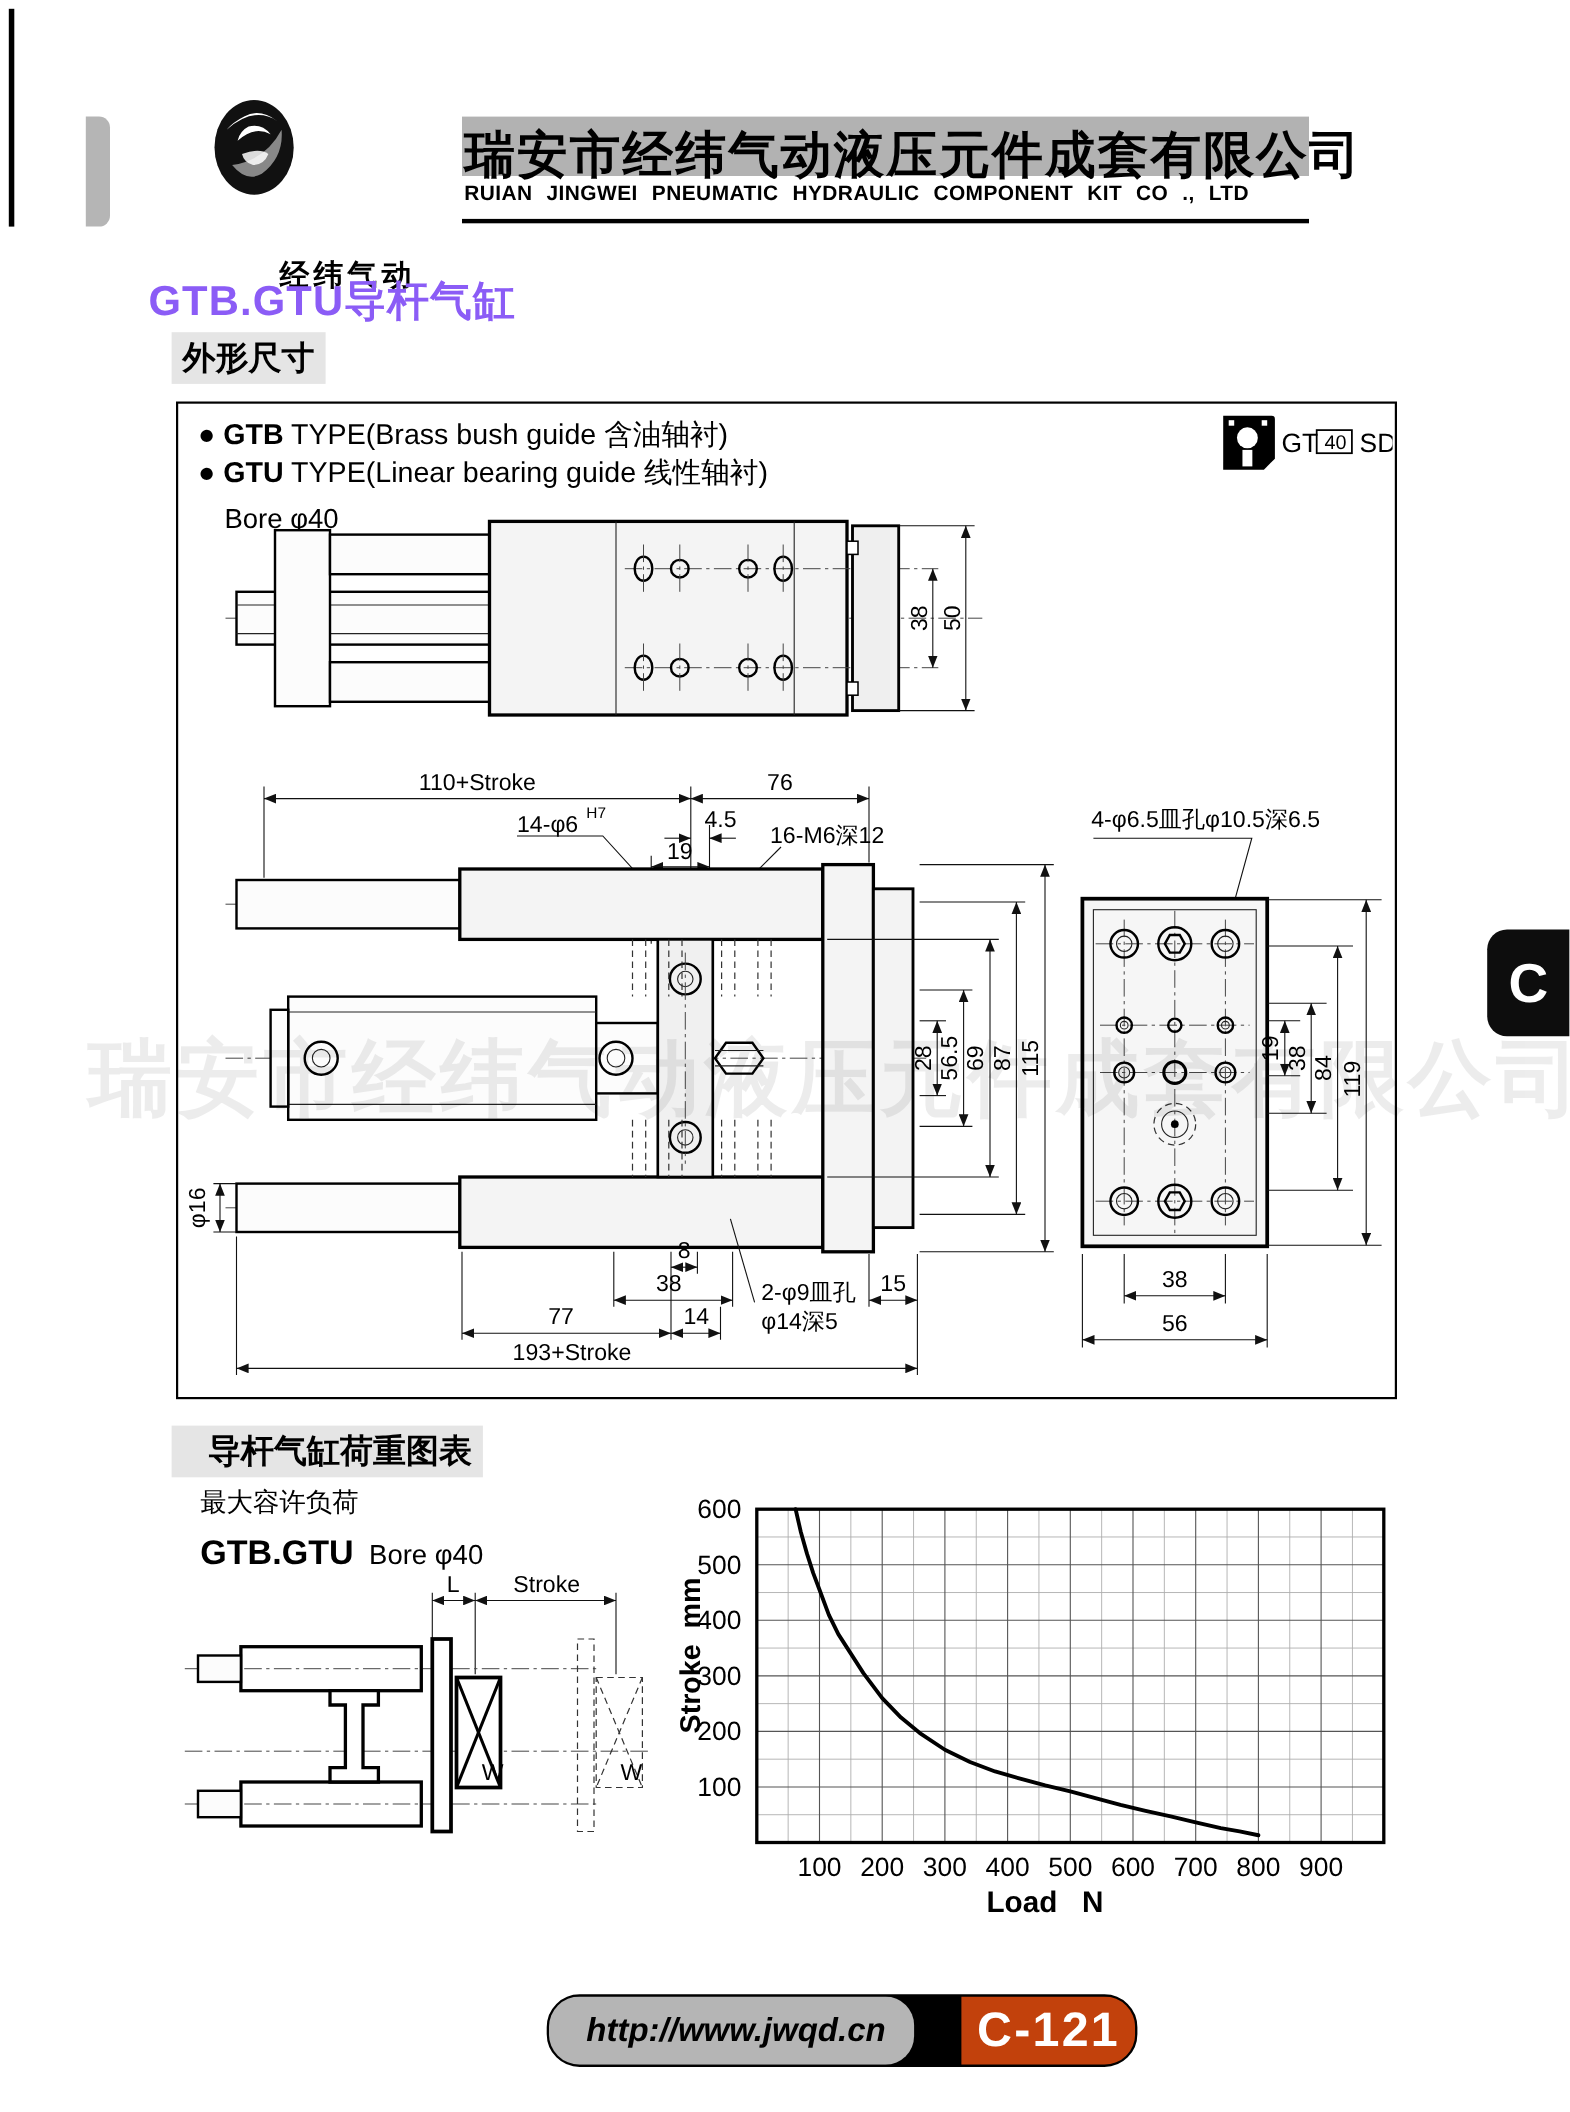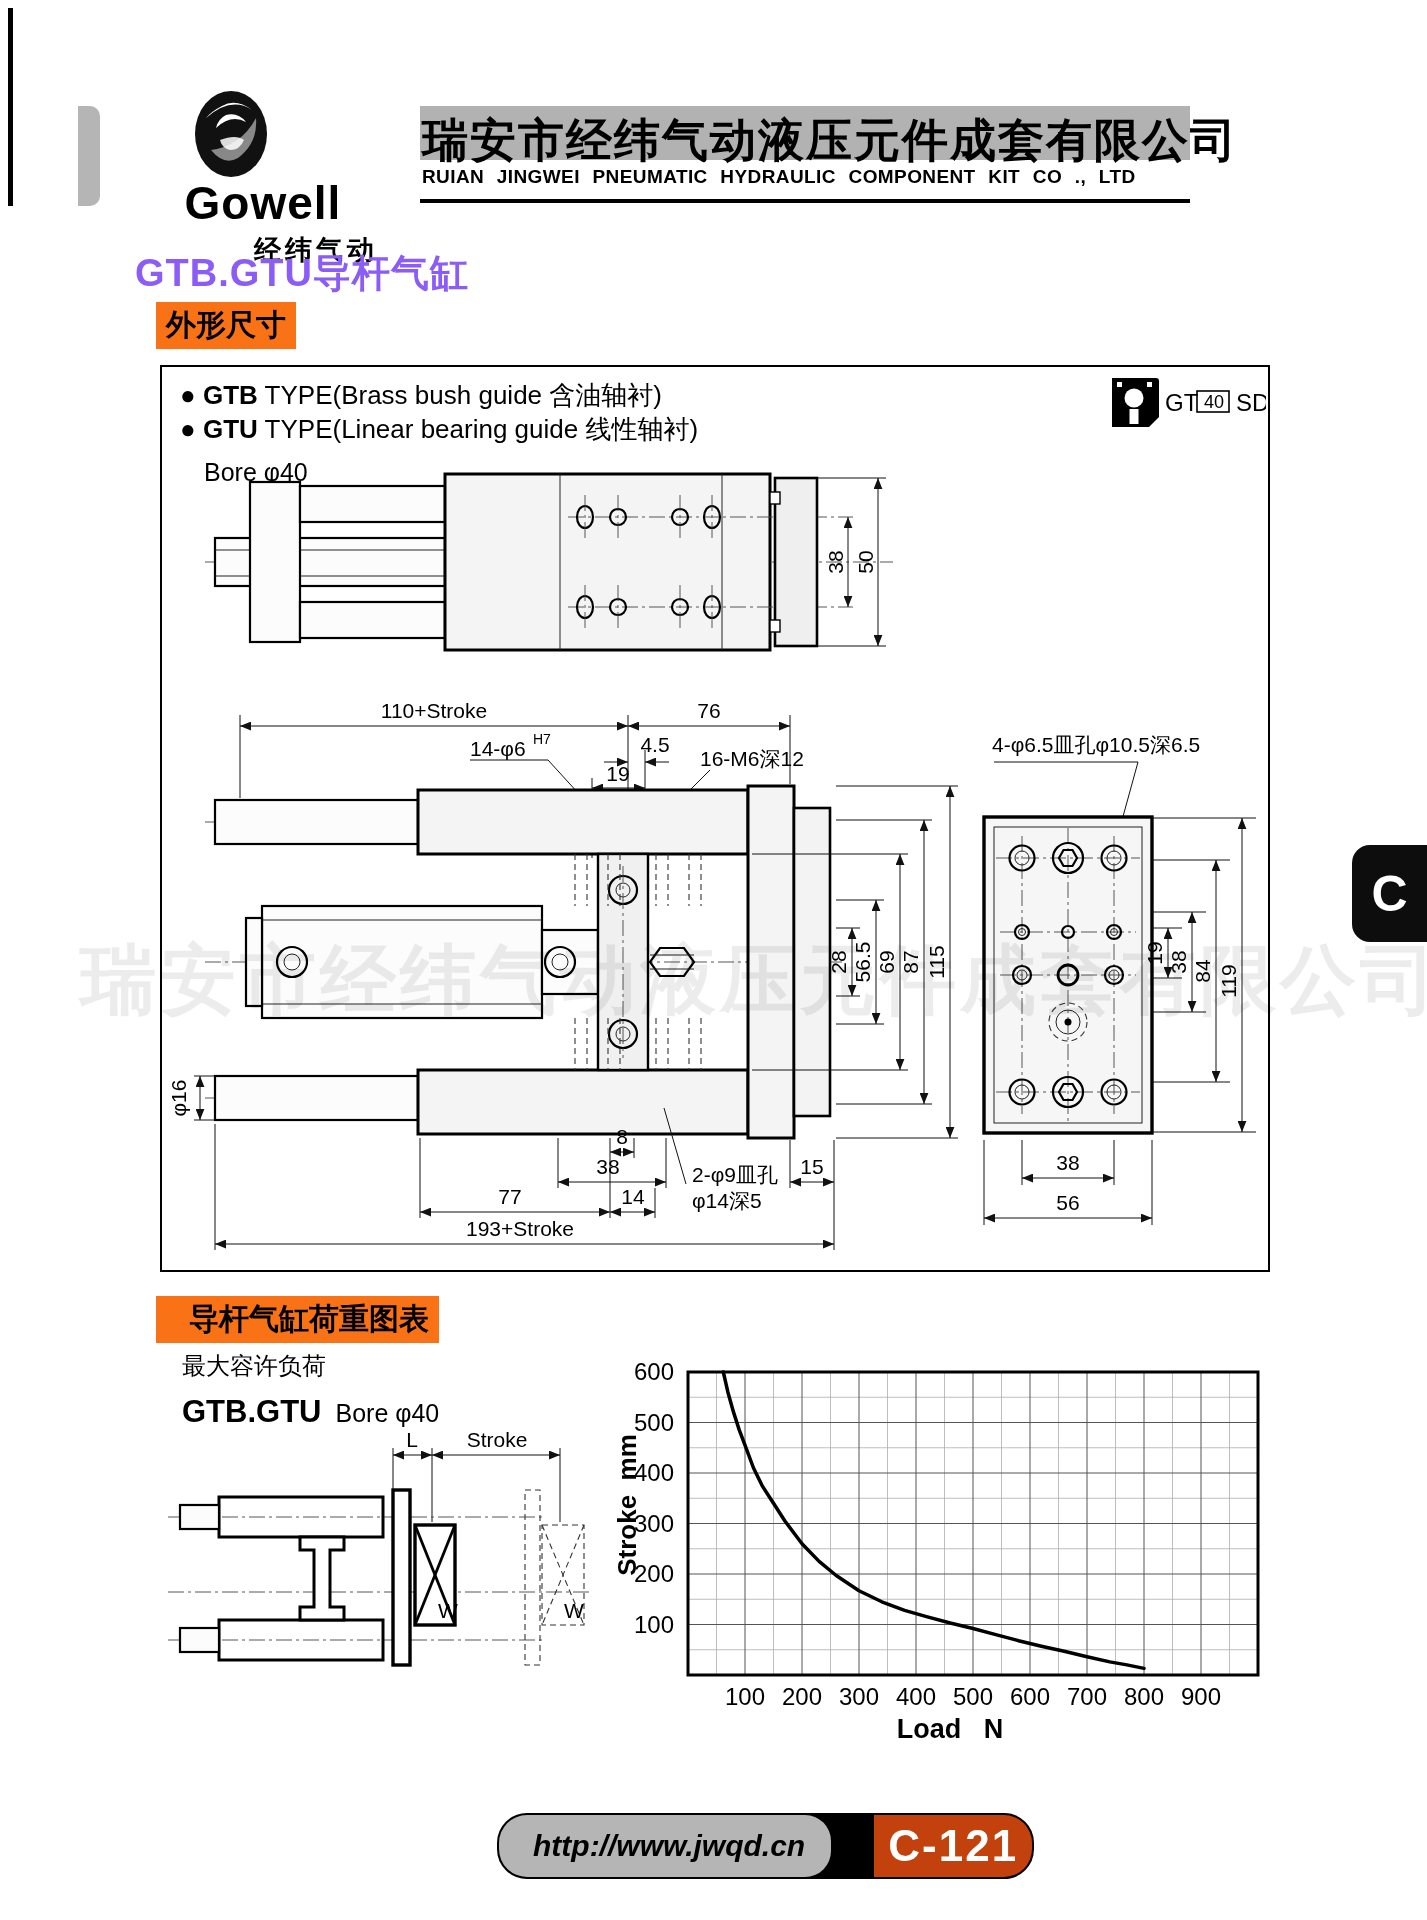--- a/index.html
+++ b/index.html
@@ -10,21 +10,21 @@
   .edge-line{left:8px;top:8px;width:5px;height:198px;background:#000;}
   .gray-tab-left{left:78px;top:106px;width:22px;height:100px;background:#b5b5b5;border-radius:0 10px 10px 0;}
   .logo-name{left:148px;top:176px;width:230px;text-align:center;font-size:46px;font-weight:bold;letter-spacing:1px;}
   .logo-caption{left:148px;top:232px;width:230px;text-align:right;font-size:27px;font-weight:bold;letter-spacing:4px;}
   .title-bar{left:420px;top:106px;width:770px;height:54px;background:#b2b2b2;}
   .company-cn{left:422px;top:110px;width:772px;font-size:46px;font-weight:bold;letter-spacing:2px;white-space:nowrap;}
   .company-en{left:422px;top:166px;width:772px;font-size:19px;font-weight:bold;letter-spacing:.4px;word-spacing:7px;white-space:nowrap;}
   .title-underline{left:420px;top:199px;width:770px;height:4px;background:#000;}
   
   .page-title{left:135px;top:248px;font-size:38px;font-weight:bold;color:#8b5cf6;letter-spacing:1px;}
-  .sec-heading{font-size:30px;font-weight:bold;background:#f97316;padding:3px 10px;}
+  .sec-heading{font-size:30px;font-weight:bold;background:#e5e5e5;padding:3px 10px;}
   .sec1-heading{left:156px;top:302px;}
   .sec2-heading{left:156px;top:1296px;padding-left:33px;}
   .sub-heading{left:182px;top:1350px;font-size:24px;font-weight:normal;}
   .model-line{left:182px;top:1394px;font-size:31px;font-weight:bold;}
   .model-bore{font-size:25px;font-weight:normal;margin-left:14px;}
   
   .drawing-box{left:160px;top:365px;width:1106px;height:903px;border:2px solid #000;background:#fff;}
   .bullet-line{left:180px;top:0;font-size:26px;white-space:nowrap;}
   .b1{left:180px;top:378px;}
   .b2{left:180px;top:412px;}
@@ -57,21 +57,20 @@
   <div class="abs edge-line"></div>
   <div class="abs gray-tab-left"></div>
 
   <svg class="abs" style="left:186px;top:88px;" width="90" height="92" viewBox="0 0 90 92">
     <ellipse cx="45" cy="46" rx="36" ry="43" fill="#111"></ellipse>
     <path d="M20,30 Q45,8 66,22 Q50,10 36,18 Q26,23 20,30Z" fill="#fff"></path>
     <path d="M25,62 Q55,58 70,30 Q72,55 52,70 Q38,78 25,62Z" fill="#888"></path>
     <path d="M30,40 Q45,26 60,34 Q52,24 40,27 Q32,31 30,40Z" fill="#fff"></path>
     <path d="M34,52 Q50,46 58,52 Q54,62 44,62 Q36,60 34,52Z" fill="#fff" opacity=".85"></path>
   </svg>
-  <div class="abs logo-name">Gowell</div>
   <div class="abs logo-caption">经纬气动</div>
 
   <div class="abs title-bar"></div>
   <div class="abs company-cn">瑞安市经纬气动液压元件成套有限公司</div>
   <div class="abs company-en">RUIAN JINGWEI PNEUMATIC HYDRAULIC COMPONENT KIT CO ., LTD</div>
   <div class="abs title-underline"></div>
 
   <div class="abs page-title">GTB.GTU导杆气缸</div>
   <div class="abs sec-heading sec1-heading">外形尺寸</div>
 

